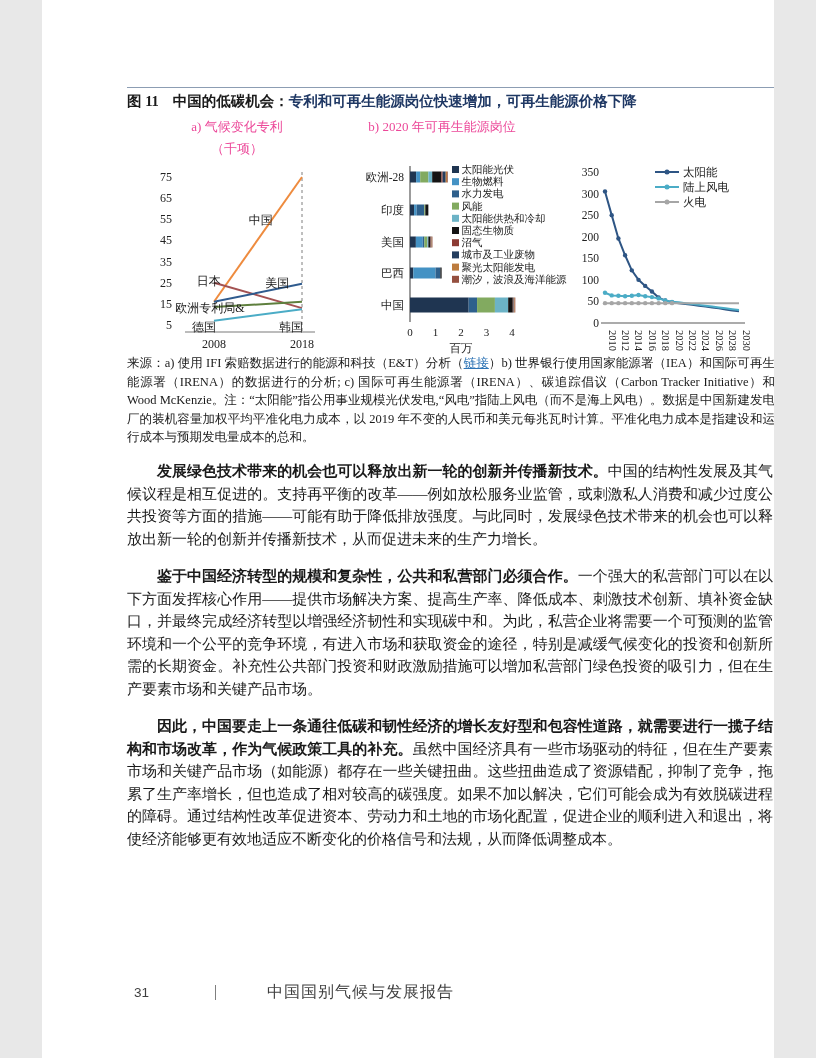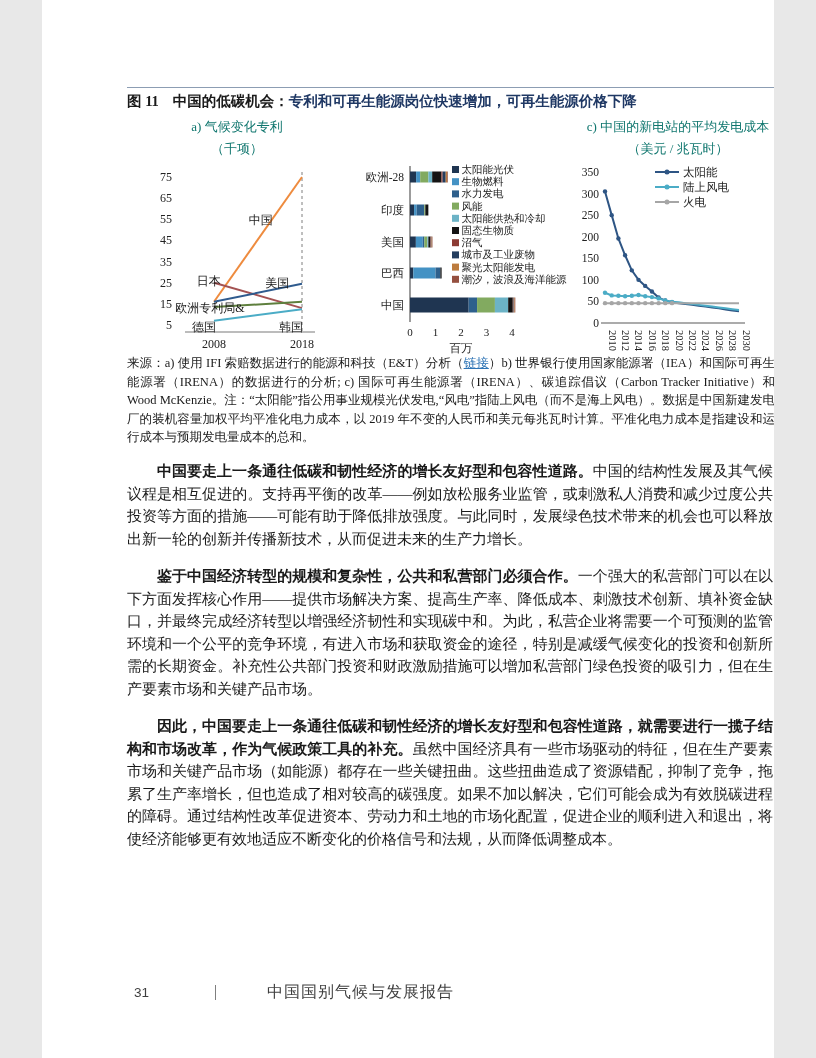--- a/index.html
+++ b/index.html
@@ -4,21 +4,21 @@
 <style>
   html,body{margin:0;padding:0;background:#e8e8e8;}
   .page{position:relative;width:732px;height:1058px;background:#ffffff;margin:0 auto;
         font-family:"Liberation Serif","DejaVu Serif",serif;color:#1a1a1a;overflow:hidden;}
   .top-rule{position:absolute;left:85px;top:87px;width:650px;border-top:1px solid #8c9db3;}
   .fig-heading{position:absolute;left:85px;top:92px;width:650px;font-size:14.5px;font-weight:bold;line-height:18px;}
   .fig-label{margin-right:14px;color:#1a1a1a;}
   .fig-black{color:#1a1a1a;}
   .fig-blue{color:#1f3864;}
   .figure{position:absolute;left:85px;top:112px;width:650px;height:250px;}
-  .chart-title{position:absolute;top:4px;width:200px;text-align:center;font-size:13px;line-height:22px;color:#0f766e;}
+  .chart-title{position:absolute;top:4px;width:200px;text-align:center;font-size:13px;line-height:22px;color:#ec4899;}
   .chart-svg{position:absolute;top:34px;overflow:visible;}
   svg text{font-family:"Liberation Serif","DejaVu Serif",serif;}
   .source{position:absolute;left:85px;top:354px;width:648px;font-size:12.5px;line-height:18.5px;text-align:justify;color:#1a1a1a;}
   .source a{color:#2e74b5;text-decoration:underline;}
   .body-text{position:absolute;left:85px;top:460px;width:646px;font-size:15px;line-height:22.5px;text-align:justify;}
   .body-text p{margin:0 0 15px 0;text-indent:2em;}
   .body-text .lead{font-weight:bold;}
   .footer{position:absolute;left:92px;top:982px;display:flex;align-items:center;
           font-family:"Liberation Sans","DejaVu Sans",sans-serif;color:#3f3f3f;gap:44px;}
   .footer .pagenum{font-size:13.5px;margin-right:22px;}
@@ -36,24 +36,21 @@
     <span class="fig-label">图 11</span><span class="fig-black">中国的低碳机会：</span><span class="fig-blue">专利和可再生能源岗位快速增加，可再生能源价格下降</span>
   </div>
 
   <div class="figure">
 
     <div class="chart-title" style="left:10px">
       <div>a) 气候变化专利</div>
       <div>（千项）</div>
     </div>
     <div class="chart-title" style="left:215px">
-    </div>
-    <div class="chart-title" style="left:451px">
-      <div>c) 中国的新电站的平均发电成本</div>
-      <div>（美元 / 兆瓦时）</div>
+      <div>b) 2020 年可再生能源岗位</div>
     </div>
 
     <svg id="svg-a" class="chart-svg" style="left:0" width="230" height="214">
         <text x="45" y="183" text-anchor="end" font-size="12" fill="#222">5</text>
         <text x="45" y="161.86" text-anchor="end" font-size="12" fill="#222">15</text>
         <text x="45" y="140.72" text-anchor="end" font-size="12" fill="#222">25</text>
         <text x="45" y="119.58000000000001" text-anchor="end" font-size="12" fill="#222">35</text>
         <text x="45" y="98.44" text-anchor="end" font-size="12" fill="#222">45</text>
         <text x="45" y="77.30000000000001" text-anchor="end" font-size="12" fill="#222">55</text>
         <text x="45" y="56.16000000000001" text-anchor="end" font-size="12" fill="#222">65</text>
@@ -213,21 +210,21 @@
         <text x="116" y="60" font-size="11.5" fill="#222">火电</text>
       </svg>
   </div>
 
   <div class="source">
     <span>来源：a) 使用 IFI 索赔数据进行的能源和科技（E&amp;T）分析（</span><a href="#">链接</a><span>）b) 世界银行使用国家能源署（IEA）和国际可再生能源署（IRENA）的数据进行的分析; c) 国际可再生能源署（IRENA）、碳追踪倡议（Carbon Tracker Initiative）和 Wood McKenzie。注：“太阳能”指公用事业规模光伏发电,“风电”指陆上风电（而不是海上风电）。数据是中国新建发电厂的装机容量加权平均平准化电力成本，以 2019 年不变的人民币和美元每兆瓦时计算。平准化电力成本是指建设和运行成本与预期发电量成本的总和。</span>
   </div>
 
   <div class="body-text">
     <p>
-      <span class="lead">中国要走上一条通往低碳和韧性经济的增长友好型和包容性道路。</span><span>中国的结构性发展及其气候议程是相互促进的。支持再平衡的改革——例如放松服务业监管，或刺激私人消费和减少过度公共投资等方面的措施——可能有助于降低排放强度。与此同时，发展绿色技术带来的机会也可以释放出新一轮的创新并传播新技术，从而促进未来的生产力增长。</span>
+      <span class="lead">发展绿色技术带来的机会也可以释放出新一轮的创新并传播新技术。</span><span>中国的结构性发展及其气候议程是相互促进的。支持再平衡的改革——例如放松服务业监管，或刺激私人消费和减少过度公共投资等方面的措施——可能有助于降低排放强度。与此同时，发展绿色技术带来的机会也可以释放出新一轮的创新并传播新技术，从而促进未来的生产力增长。</span>
     </p>
     <p>
       <span class="lead">鉴于中国经济转型的规模和复杂性，公共和私营部门必须合作。</span><span>一个强大的私营部门可以在以下方面发挥核心作用——提供市场解决方案、提高生产率、降低成本、刺激技术创新、填补资金缺口，并最终完成经济转型以增强经济韧性和实现碳中和。为此，私营企业将需要一个可预测的监管环境和一个公平的竞争环境，有进入市场和获取资金的途径，特别是减缓气候变化的投资和创新所需的长期资金。补充性公共部门投资和财政激励措施可以增加私营部门绿色投资的吸引力，但在生产要素市场和关键产品市场。</span>
     </p>
     <p>
       <span class="lead">因此，中国要走上一条通往低碳和韧性经济的增长友好型和包容性道路，就需要进行一揽子结构和市场改革，作为气候政策工具的补充。</span><span>虽然中国经济具有一些市场驱动的特征，但在生产要素市场和关键产品市场（如能源）都存在一些关键扭曲。这些扭曲造成了资源错配，抑制了竞争，拖累了生产率增长，但也造成了相对较高的碳强度。如果不加以解决，它们可能会成为有效脱碳进程的障碍。通过结构性改革促进资本、劳动力和土地的市场化配置，促进企业的顺利进入和退出，将使经济能够更有效地适应不断变化的价格信号和法规，从而降低调整成本。</span>
     </p>
   </div>
 
   <div class="footer">

